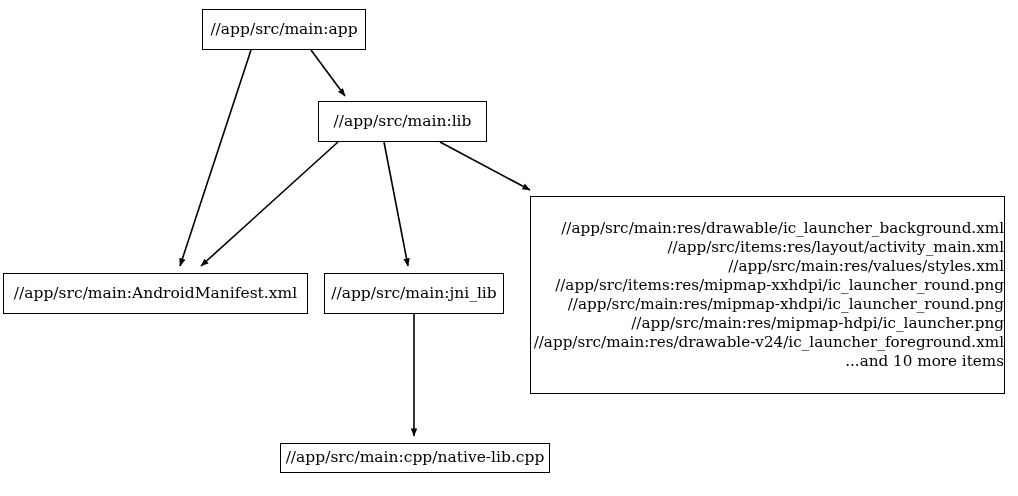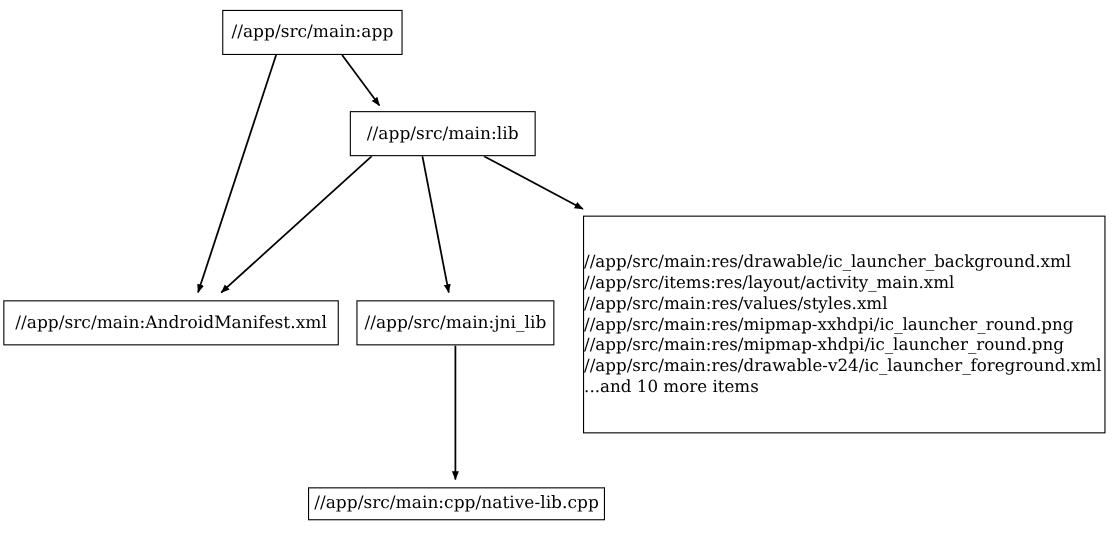--- a/index.html
+++ b/index.html
@@ -50,21 +50,21 @@
   }
   .node-multiline {
     white-space: normal;
     align-items: center;
     justify-content: center;
     line-height: 18.9px;
     font-size: 15.2px;
   }
   .node-multiline .multiline-list {
     display: block;
-    text-align: left;
+    text-align: right;
     width: 100%;
   }
   .node-multiline .multiline-list span {
     display: block;
     white-space: nowrap;
   }
   
   #node-app        { left: 202px; top: 9px;   width: 164px; height: 41px; }
   #node-lib        { left: 302px; top: 101px; width: 169px; height: 41px; margin-left: 16px; }
   #node-manifest   { left: 3px;   top: 273px; width: 305px; height: 41px; }
@@ -127,20 +127,21 @@
 
   <div class="node" id="node-native-lib">
     <span class="node-label">//app/src/main:cpp/native-lib.cpp</span>
   </div>
 
   <div class="node node-multiline" id="node-res-group">
     <span class="multiline-list">
         <span>//app/src/main:res/drawable/ic_launcher_background.xml</span>
         <span>//app/src/items:res/layout/activity_main.xml</span>
         <span>//app/src/main:res/values/styles.xml</span>
-        <span>//app/src/main:res/mipmap-xxhdpi/ic_launcher_round.png</span>
+        <span>//app/src/items:res/mipmap-xxhdpi/ic_launcher_round.png</span>
         <span>//app/src/main:res/mipmap-xhdpi/ic_launcher_round.png</span>
+        <span>//app/src/main:res/mipmap-hdpi/ic_launcher.png</span>
         <span>//app/src/main:res/drawable-v24/ic_launcher_foreground.xml</span>
         <span>...and 10 more items</span>
       </span>
   </div>
 
 </div>
 
 </body></html>

